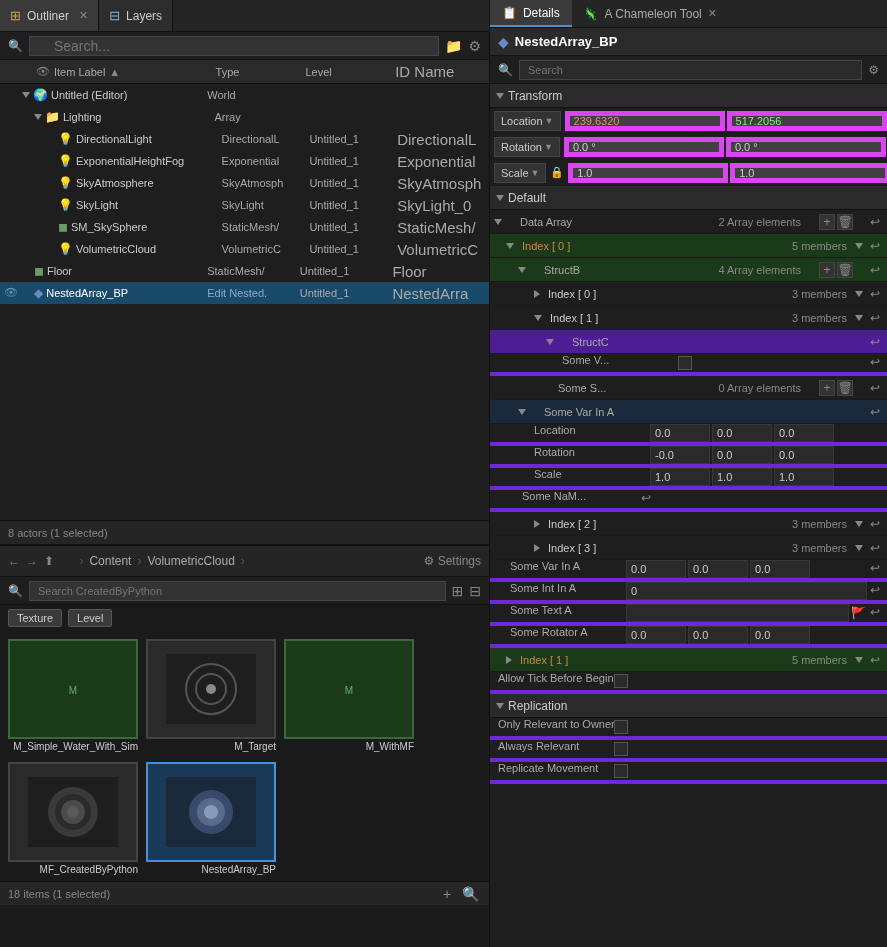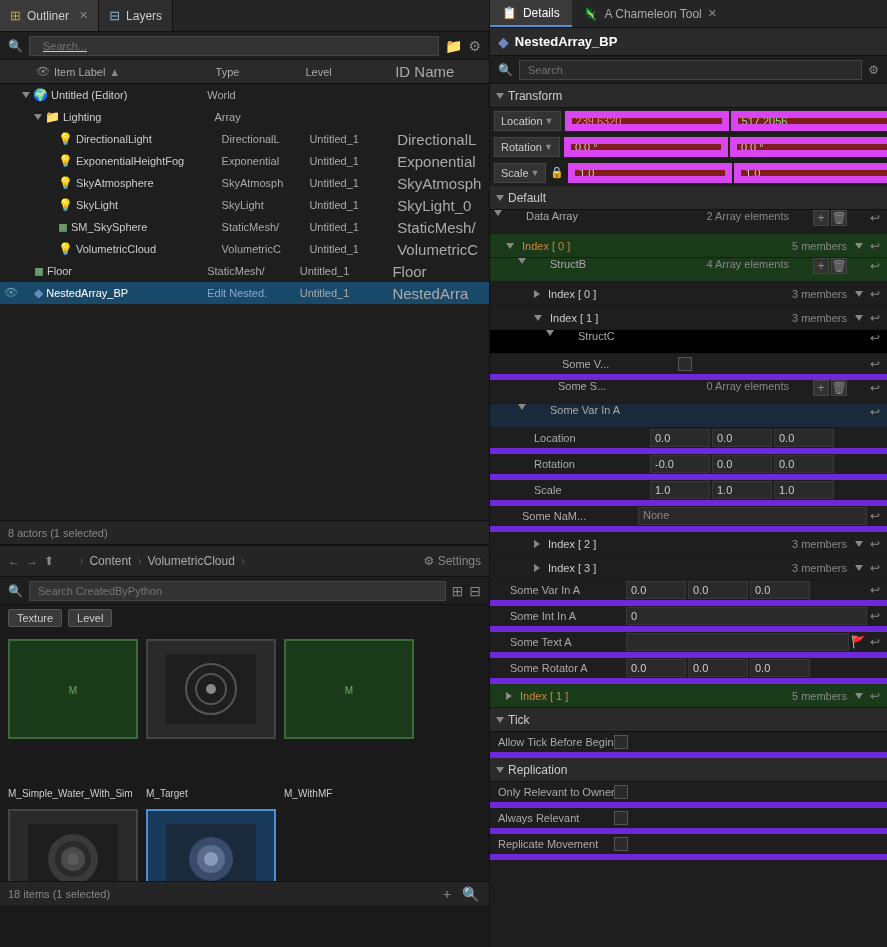--- a/index.html
+++ b/index.html
@@ -11,21 +11,21 @@
     .tab.active { background: #3a3a3a; }
     .tab-close { color: #888; cursor: pointer; font-size: 11px; margin-left: 4px; }
 
     
     .main-layout { display: flex; flex: 1; overflow: hidden; }
 
     
     .left-panel { width: 490px; display: flex; flex-direction: column; border-right: 1px solid #111; }
     .outliner { flex: 1; display: flex; flex-direction: column; border-bottom: 1px solid #111; min-height: 0; max-height: 545px; }
     .search-bar { display: flex; align-items: center; height: 28px; background: #1e1e1e; padding: 0 8px; gap: 6px; border-bottom: 1px solid #111; }
-    .search-input { background: #333; border: 1px solid #444; color: #ccc; padding: 2px 13px; font-size: 11px; flex: 1; height: 20px; text-decoration: underline; }
+    .search-input { background: #333; border: 1px solid #444; color: #ccc; padding: 2px 24px; font-size: 14px; flex: 1; height: 20px; }
     .table-header { display: flex; align-items: center; height: 24px; background: #2a2a2a; border-bottom: 1px solid #111; padding: 0 4px; }
     .col-label { flex: 2; color: #aaa; font-size: 11px; display: flex; align-items: center; gap: 4px; }
     .col-type { flex: 1; color: #aaa; font-size: 11px; }
     .col-level { flex: 1; color: #aaa; font-size: 11px; }
     .col-id { flex: 1; color: #aaa; font-size: 15px; }
     .tree-area { flex: 1; overflow-y: auto; background: #1e1e1e; }
     .tree-row { display: flex; align-items: center; height: 22px; padding: 0 4px; cursor: pointer; }
     .tree-row.selected { background: #1a4a6a; }
     .row-label { flex: 2; font-size: 11px; color: #ccc; white-space: nowrap; overflow: hidden; text-overflow: ellipsis; }
     .eye-icon { width: 14px; height: 14px; color: #666; margin-right: 4px; }
@@ -35,63 +35,63 @@
     .bottom-panel { height: 360px; display: flex; flex-direction: column; background: #1a1a1a; }
     .bottom-toolbar { display: flex; align-items: center; height: 32px; background: #252525; padding: 0 8px; gap: 6px; border-top: 1px solid #111; border-bottom: 1px solid #111; }
     .bottom-search-bar { display: flex; align-items: center; height: 28px; background: #1e1e1e; padding: 0 8px; gap: 6px; border-bottom: 1px solid #111; }
     .bottom-search-input { background: #333; border: 1px solid #444; color: #ccc; padding: 2px 8px; font-size: 11px; flex: 1; height: 20px; }
     .filter-tags { display: flex; align-items: center; gap: 6px; padding: 4px 8px; }
     .filter-tag { background: #3a3a3a; border: 1px solid #555; padding: 2px 8px; font-size: 11px; color: #ccc; cursor: pointer; border-radius: 2px; }
     .assets-grid { display: flex; flex-wrap: wrap; gap: 8px; padding: 8px; overflow-y: auto; flex: 1; }
     .asset-item { width: 130px; display: flex; flex-direction: column; cursor: pointer; }
     .asset-thumb { width: 130px; height: 100px; background: #2a2a2a; border: 2px solid #444; display: flex; align-items: center; justify-content: center; overflow: hidden; }
     .asset-thumb.selected-asset { border-color: #4a90d9; }
-    .asset-label { font-size: 10px; color: #ccc; text-align: left; padding: 2px 0; word-break: break-word; margin-top: 47px; }
+    .asset-label { font-size: 10px; color: #ccc; text-align: right; padding: 2px 0; word-break: break-word; }
     .bottom-status { height: 24px; background: #252525; display: flex; align-items: center; padding: 0 8px; font-size: 11px; color: #888; border-top: 1px solid #111; }
     .bottom-actions { display: flex; align-items: center; gap: 4px; margin-left: auto; }
     .icon-btn { width: 20px; height: 20px; display: flex; align-items: center; justify-content: center; color: #888; cursor: pointer; font-size: 14px; }
 
     
     .right-panel { width: 397px; display: flex; flex-direction: column; background: #1e1e1e; }
     .right-top-bar { display: flex; align-items: center; height: 28px; background: #252525; border-bottom: 1px solid #111; }
     .right-tab { display: flex; align-items: center; padding: 0 12px; height: 100%; gap: 6px; font-size: 12px; color: #aaa; cursor: pointer; }
     .right-tab.active { background: #3a3a3a; color: #fff; border-bottom: 2px solid #4a90d9; }
     .right-tab-close { color: #888; font-size: 11px; cursor: pointer; }
     .right-header { display: flex; align-items: center; height: 28px; background: #2a2a2a; padding: 0 8px; gap: 6px; border-bottom: 1px solid #111; }
     .right-title { font-size: 13px; color: #fff; font-weight: 600; }
     .right-search { display: flex; align-items: center; height: 28px; background: #1e1e1e; padding: 0 8px; gap: 6px; border-bottom: 1px solid #111; }
     .right-search-input { background: #2a2a2a; border: 1px solid #444; color: #ccc; padding: 2px 8px; font-size: 11px; flex: 1; height: 20px; }
     .right-content { flex: 1; overflow-y: auto; }
     .section-header { display: flex; align-items: center; height: 24px; background: #2a2a2a; padding: 0 6px; border-bottom: 1px solid #111; cursor: pointer; gap: 4px; }
-    .prop-row { display: flex; align-items: center; height: 22px; padding: 10px 4px; border-bottom: 6px solid #6d28d9; }
+    .prop-row { display: flex; height: 22px; padding: 0 4px; border-bottom: 4px solid #6d28d9; }
     .prop-label { width: 120px; font-size: 11px; color: #aaa; padding-left: 4px; white-space: nowrap; }
     .prop-value { flex: 1; display: flex; gap: 2px; align-items: center; }
     .num-field { background: #2a2a2a; border: 1px solid #383838; color: #ccc; font-size: 11px; padding: 1px 4px; height: 18px; width: 60px; }
     .transform-row { display: flex; align-items: center; height: 26px; padding: 0 4px; border-bottom: 1px solid #1a1a1a; gap: 4px; }
     .transform-label-select { background: #333; border: 1px solid #444; color: #ccc; font-size: 11px; padding: 2px 6px; height: 20px; display: flex; align-items: center; width: 85px; gap: 2px; cursor: pointer; }
     .transform-fields { display: flex; gap: 2px; flex: 1; }
-    .transform-field { flex: 1; background: #7f1d1d; border: 7px solid #d946ef; color: #ccc; font-size: 11px; padding: 1px 4px; height: 20px; }
+    .transform-field { flex: 1; background: #404040; border: 5px solid #d946ef; color: #ccc; font-size: 11px; padding: 1px 4px; height: 20px; }
     .lock-btn { width: 20px; height: 20px; display: flex; align-items: center; justify-content: center; color: #888; }
-    .arr-row { display: flex; align-items: flex-start; height: 24px; padding: 0 4px; border-bottom: 1px solid #1a1a1a; gap: 20px; cursor: pointer; }
+    .arr-row { display: flex; align-items: center; height: 24px; padding: 0 4px; border-bottom: 1px solid #1a1a1a; gap: 14px; cursor: pointer; }
     .arr-label { font-size: 11px; color: #aaa; flex: 1; white-space: nowrap; overflow: hidden; text-overflow: ellipsis; }
     .arr-count { font-size: 11px; color: #888; margin-right: 4px; }
     .arr-actions { display: flex; gap: 2px; }
     .arr-btn { width: 16px; height: 16px; display: flex; align-items: center; justify-content: center; color: #888; font-size: 12px; cursor: pointer; background: #333; border: 1px solid #444; }
     .revert-btn { width: 16px; height: 16px; display: flex; align-items: center; justify-content: center; color: #888; font-size: 12px; cursor: pointer; }
     .index-row { display: flex; align-items: center; height: 24px; padding: 0 4px; border-bottom: 1px solid #1a1a1a; cursor: pointer; gap: 4px; }
     .index-label { font-size: 11px; flex: 1; white-space: nowrap; overflow: hidden; text-overflow: ellipsis; }
     .index-count { font-size: 11px; color: #888; }
     .check-box { width: 14px; height: 14px; background: #2a2a2a; border: 1px solid #555; display: inline-block; }
     .text-field { background: #2a2a2a; border: 1px solid #383838; color: #ccc; font-size: 11px; padding: 1px 4px; height: 18px; flex: 1; }
     .none-field { background: #2a2a2a; border: 1px solid #383838; color: #888; font-size: 11px; padding: 1px 4px; height: 18px; flex: 1; }
     .flag-btn { width: 16px; height: 16px; display: flex; align-items: center; justify-content: center; color: #cc8844; font-size: 12px; cursor: pointer; }
     
     .row-highlight-green { background: #1a3a1a; }
     .row-highlight-dark-green { background: #1a3a1a; }
-    .row-highlight-teal { background: #000000; }
+    .row-highlight-teal { background: #4c1d95; }
     .row-highlight-blue { background: #1a2a3a; }
     
     ::-webkit-scrollbar { width: 6px; height: 6px; }
     ::-webkit-scrollbar-track { background: #1a1a1a; }
     ::-webkit-scrollbar-thumb { background: #444; }
 
     
     .chevron-right { display: inline-block; width: 0; height: 0; border-top: 4px solid transparent; border-bottom: 4px solid transparent; border-left: 6px solid #888; }
     .chevron-down { display: inline-block; width: 0; height: 0; border-left: 4px solid transparent; border-right: 4px solid transparent; border-top: 6px solid #888; }
 
@@ -537,23 +537,20 @@
         <span class="prop-label">Scale</span>
         <div class="prop-value">
           <input class="num-field" value="1.0" style="">
           <input class="num-field" value="1.0" style="">
           <input class="num-field" value="1.0" style="">
         </div>
       </div>
 
       <div class="prop-row" style="padding-left:28px;">
         <span class="prop-label">Some NaM...</span>
-        <div class="prop-value">
-          <span class="none-field">None</span>
-        </div>
         <span class="revert-btn">↩</span>
       </div>
 
       <div class="index-row" style="padding-left:44px;">
         <span class="chevron-right" style="margin-right:4px;"></span>
         <span class="index-label">Index [ 2 ]</span>
         <span class="index-count">3 members</span>
         <span class="chevron-down" style="color:#888;margin-left:4px;"></span>
         <span class="revert-btn">↩</span>
       </div>
@@ -603,24 +600,20 @@
       </div>
 
       <div class="index-row row-highlight-green" style="padding-left:16px;">
         <span class="chevron-right" style="margin-right:4px;color:#aaa;"></span>
         <span class="index-label" style="color:#cc8844;">Index [ 1 ]</span>
         <span class="index-count">5 members</span>
         <span class="chevron-down" style="color:#888;margin-left:4px;"></span>
         <span class="revert-btn">↩</span>
       </div>
 
-      <div class="section-header">
-        <span class="chevron-down"></span>
-        <span>Tick</span>
-      </div>
 
       <div class="prop-row">
         <span class="prop-label">Allow Tick Before Begin...</span>
         <div class="prop-value">
           <span class="check-box"></span>
         </div>
       </div>
 
       <div class="section-header">
         <span class="chevron-down"></span>

